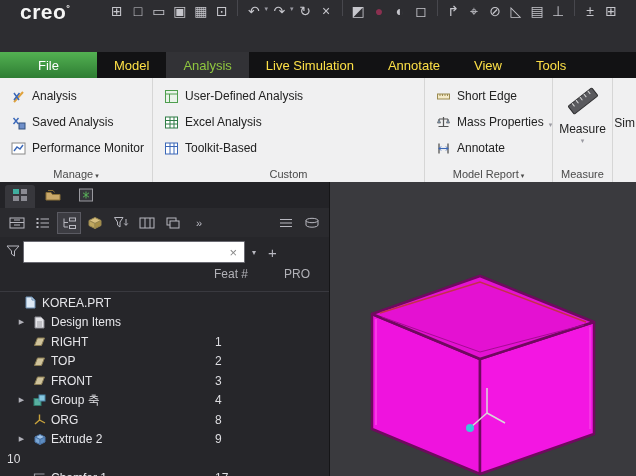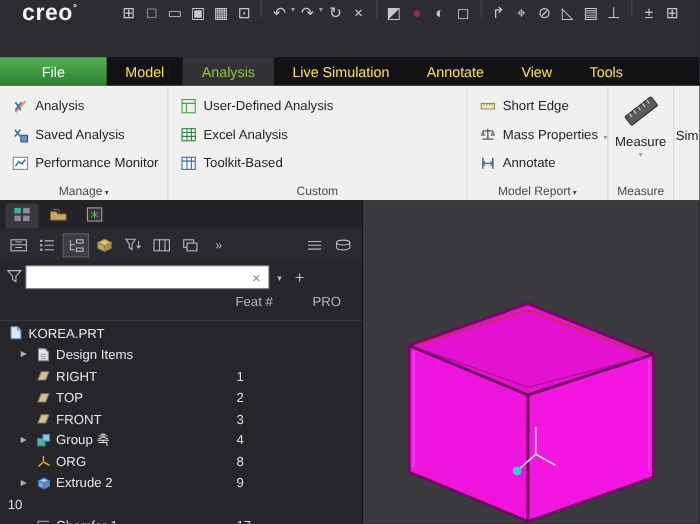--- a/index.html
+++ b/index.html
@@ -54,21 +54,21 @@
 .filterbox input{flex:1;border:0;outline:0;background:transparent;font-size:12px;font-family:inherit;color:#222;min-width:0}
 .fclear{color:#888;font-size:13px;padding:0 2px}
 .fdrop{color:#b8b8c0;font-size:8px;padding:0 4px}
 .fadd{color:#b8b8c0;font-size:15px;padding:0 5px}
 .theader{height:25px;display:flex;align-items:flex-start;font-size:12px;color:#b2b2b8;border-bottom:1px solid #39393f}
 .hname{width:208px}
 .hfeat{width:76px;padding-left:6px}
 .hpro{flex:1}
 .tree{flex:1;position:relative;overflow:hidden;padding-top:1px}
 .trow{height:19.5px;display:flex;align-items:center;font-size:12px;color:#e6e6ea}
-.cname{width:208px;display:flex;align-items:center;gap:4px;padding-left:7px;white-space:nowrap;overflow:hidden}
+.cname{width:208px;display:flex;align-items:center;gap:4px;padding-left:23px;white-space:nowrap;overflow:hidden}
 .cname.lvl1{padding-left:15px}
 .arr{width:13px;font-size:7px;color:#b0b0b8;text-align:center;flex:none}
 .ticn{width:15px;display:inline-flex;justify-content:center;flex:none}
 .cfeat{width:76px;padding-left:7px;color:#dedee2}
 .rowpeek{position:absolute;left:0;right:0;bottom:0;height:3px;background:#14b8b4}
 .viewport{flex:1;background:#3a3a3e;position:relative}
 .viewport>svg{position:absolute;left:0;top:0}
 </style>
 </head>
 <body>

